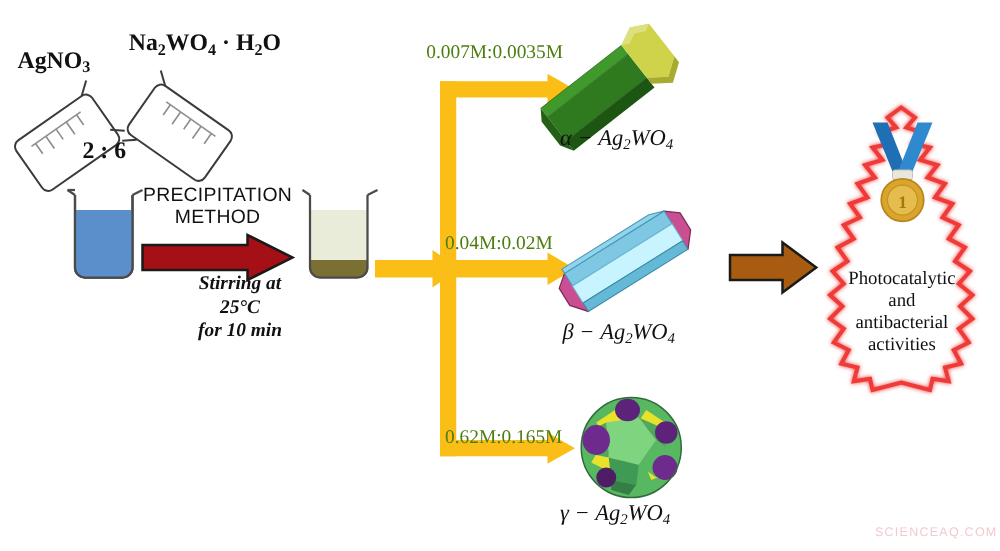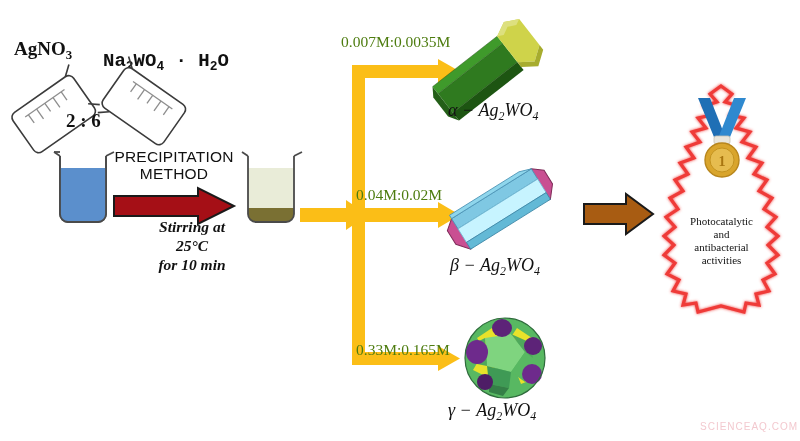--- a/index.html
+++ b/index.html
@@ -10,35 +10,35 @@
 
   
   .formula{font-family:"Liberation Serif",serif;font-weight:bold;font-size:19px;color:#111;white-space:nowrap;}
   .formula sub{font-size:0.68em;vertical-align:-0.28em;font-weight:bold;}
   .ratio{font-family:"Liberation Serif",serif;font-weight:bold;font-size:19px;}
   .method{font-family:"Liberation Sans",sans-serif;font-size:15.5px;color:#111;line-height:1.12;letter-spacing:.2px;}
   .stir{font-family:"Liberation Serif",serif;font-style:italic;font-weight:bold;font-size:15.5px;line-height:1.22;color:#111;}
   .conc{font-family:"Liberation Serif",serif;font-size:15.5px;color:#4d7c0f;white-space:nowrap;}
   .phase{font-family:"Liberation Serif",serif;font-style:italic;font-size:18px;color:#111;white-space:nowrap;}
   .phase sub{font-size:.66em;vertical-align:-.3em;}
-  .result{font-family:"Liberation Serif",serif;font-size:11px;line-height:1.18;color:#111;}
+  .result{font-family:"Liberation Serif",serif;font-size:15px;line-height:1.18;color:#111;}
   .watermark{font-family:"Liberation Sans",sans-serif;font-size:10px;letter-spacing:1px;color:#f3c9cf;}
 
   
   .beaker{position:absolute;}
   .beaker svg{display:block;}
 
   svg{overflow:visible;}
 </style>
 </head>
 <body>
 
 <div class="abs formula" style="left:14px;top:38px;">AgNO<sub>3</sub></div>
 
-<div class="abs formula" style="left:103px;top:50px;font-family:Liberation Mono, monospace;">Na<sub>2</sub>WO<sub>4</sub> · H<sub>2</sub>O</div>
+<div class="abs formula" style="left:103px;top:24px;">Na<sub>2</sub>WO<sub>4</sub> · H<sub>2</sub>O</div>
 
 <div class="abs" style="left:8px;top:72px;">
   <svg width="105" height="78" viewBox="0 0 105 78">
     <g transform="rotate(-35 52 39)">
       <path d="M14,14 h62 a6,6 0 0 1 6,6 v36 a6,6 0 0 1 -6,6 h-62 a6,6 0 0 1 -6,-6 v-36 a6,6 0 0 1 6,-6 z" fill="#ffffff" stroke="#3b3b3b" stroke-width="1.6"></path>
       <path d="M76,14 l10,-8" fill="none" stroke="#3b3b3b" stroke-width="1.6"></path>
       <path d="M82,62 l10,6" fill="none" stroke="#3b3b3b" stroke-width="1.6"></path>
       <g stroke="#8d8d8d" stroke-width="1.3">
         <line x1="24" y1="24" x2="24" y2="34"></line>
         <line x1="34" y1="24" x2="34" y2="36"></line>
@@ -123,21 +123,21 @@
       <polygon points="138,157 160,170 138,183"></polygon>
 
       <rect x="52" y="307" width="95" height="13"></rect>
       <polygon points="138,301 160,313.5 138,326"></polygon>
     </g>
   </svg>
 </div>
 
 <div class="abs conc" style="left:341px;top:33px;">0.007M:0.0035M</div>
 <div class="abs conc" style="left:356px;top:186px;">0.04M:0.02M</div>
-<div class="abs conc" style="left:356px;top:341px;">0.33M:0.165M</div>
+<div class="abs conc" style="left:356px;top:341px;">0.62M:0.165M</div>
 
 <div class="abs" style="left:428px;top:18px;">
   <svg width="120" height="105" viewBox="0 0 120 105">
     <g transform="rotate(-38 60 52)">
 
       <polygon points="6,40 88,40 88,64 6,64" fill="#2f7a1f"></polygon>
       <polygon points="6,64 88,64 88,74 6,74" fill="#1d5512"></polygon>
       <polygon points="6,31 88,31 88,40 6,40" fill="#3f9a2b"></polygon>
 
       <polygon points="88,31 102,24 116,31 116,64 102,74 88,64" fill="#cfd34a"></polygon>

